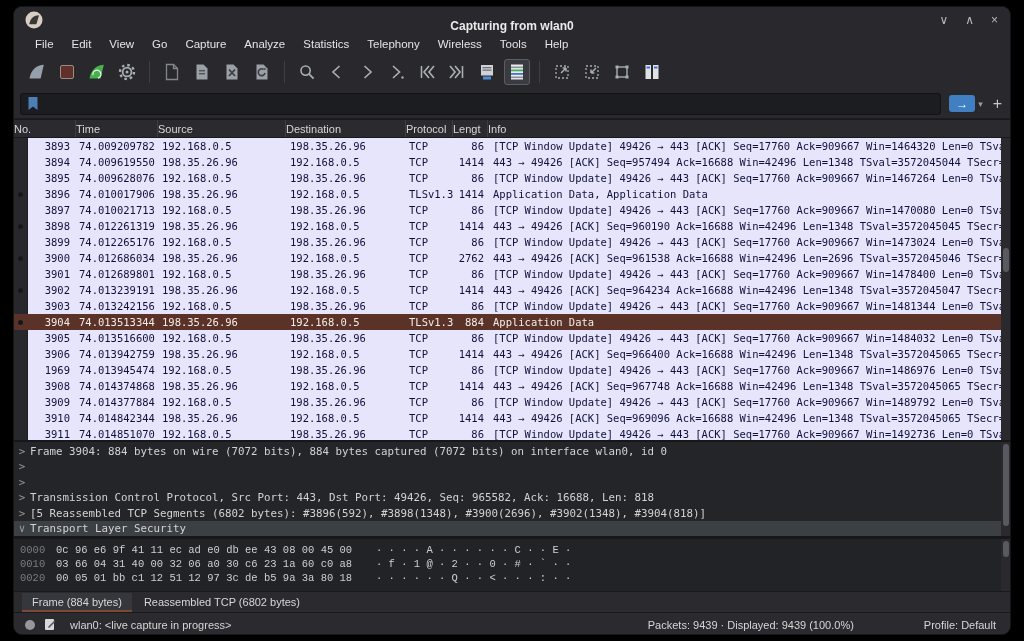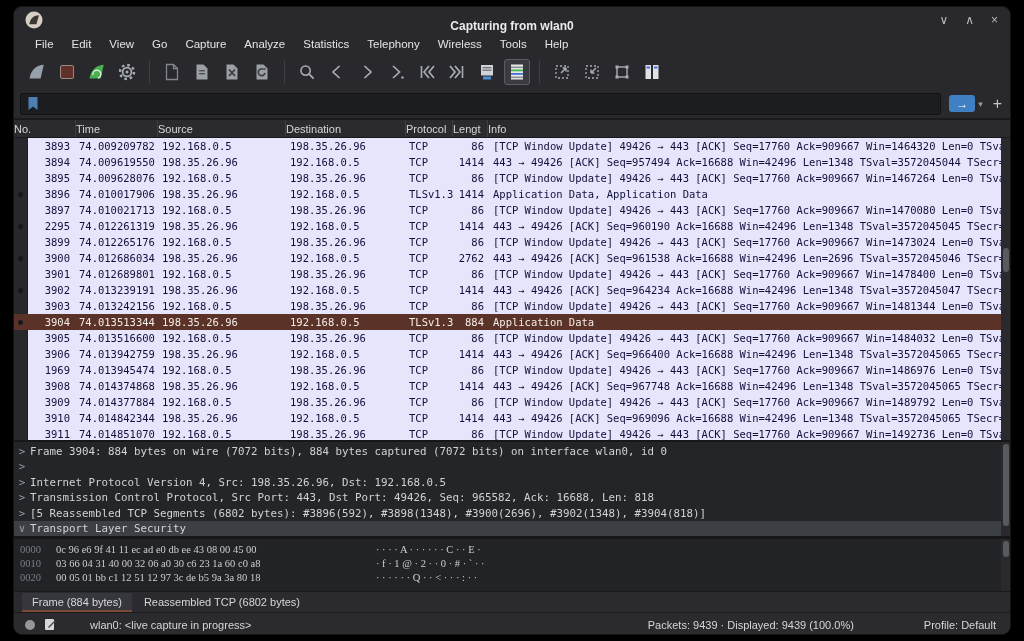--- a/index.html
+++ b/index.html
@@ -56,33 +56,33 @@
   .vthumb{position:absolute;left:1.5px;width:6px;background:#595a60;border-radius:3px;}
   .split{background:#17171a;}
   
   .details{height:94px;background:#232529;position:relative;overflow:hidden;padding-top:2px;}
   .drow{height:15.4px;line-height:15.4px;display:flex;color:#d2d2d4;
     font-family:"DejaVu Sans Mono",monospace;font-size:10.8px;white-space:nowrap;}
   .drow.selected{background:#3c4045;}
   .chev{width:16px;text-align:center;color:#9a9aa0;flex:none;}
   
   .hexpane{height:52px;background:#222327;position:relative;overflow:hidden;padding-top:4px;}
-  .hrow{height:14px;line-height:14px;display:flex;font-family:Liberation Serif, serif;font-size:10.5px;white-space:nowrap;}
+  .hrow{height:14px;line-height:14px;display:flex;font-family:Liberation Mono, monospace;font-size:10.5px;white-space:nowrap;}
   .hoff{width:36px;text-align:left;padding-left:6px;color:#7c7c82;flex:none;}
   .hbytes{width:316px;color:#cfcfd2;flex:none;padding-left:6px;}
   .hascii{color:#cfcfd2;padding-left:10px;}
   
   .bytetabs{height:21px;background:#2b2b2f;display:flex;align-items:flex-end;padding-left:8px;gap:2px;border-top:1px solid #1a1a1d;}
   .btab{font-size:11px;color:#d6d6d8;padding:3px 10px 2px;border-bottom:2px solid transparent;}
   .btab.active{background:#36373c;border-bottom:2px solid #7a4a36;}
   
   .statusbar{height:24px;background:#2b2b2f;display:flex;align-items:center;font-size:11px;color:#d6d6d8;
     padding:0 14px 0 10px;border-top:1px solid #1a1a1d;}
   .statusbar .sicons{display:flex;align-items:center;gap:8px;margin-right:14px;}
-  .st-left{flex:1;margin-left:20px;}
+  .st-left{flex:1;}
   .st-center{margin-right:70px;}
   svg{display:block;}
 </style>
 </head>
 <body>
 
 <div class="window">
 
   <div class="titlebar">
     <span class="logo">
@@ -364,21 +364,21 @@
           <div class="cell src">192.168.0.5</div>
           <div class="cell dst">198.35.26.96</div>
           <div class="cell proto">TCP</div>
           <div class="cell len">86</div>
           <div class="cell info">[TCP Window Update] 49426 → 443 [ACK] Seq=17760 Ack=909667 Win=1470080 Len=0 TSval=…</div>
         </div>
         <div class="prow">
           <div class="gutter">
             <div class="dot"></div>
           </div>
-          <div class="cell no">2295</div>
+          <div class="cell no">3898</div>
           <div class="cell time">74.012261319</div>
           <div class="cell src">198.35.26.96</div>
           <div class="cell dst">192.168.0.5</div>
           <div class="cell proto">TCP</div>
           <div class="cell len">1414</div>
           <div class="cell info">443 → 49426 [ACK] Seq=960190 Ack=16688 Win=42496 Len=1348 TSval=3572045045 TSecr=26…</div>
         </div>
         <div class="prow">
           <div class="gutter"></div>
           <div class="cell no">3899</div>
@@ -527,21 +527,20 @@
     <div id="detail-rows">
         <div class="drow">
           <span class="chev">&gt;</span>
           <span>Frame 3904: 884 bytes on wire (7072 bits), 884 bytes captured (7072 bits) on interface wlan0, id 0</span>
         </div>
         <div class="drow">
           <span class="chev">&gt;</span>
         </div>
         <div class="drow">
           <span class="chev">&gt;</span>
-          <span>Internet Protocol Version 4, Src: 198.35.26.96, Dst: 192.168.0.5</span>
         </div>
         <div class="drow">
           <span class="chev">&gt;</span>
           <span>Transmission Control Protocol, Src Port: 443, Dst Port: 49426, Seq: 965582, Ack: 16688, Len: 818</span>
         </div>
         <div class="drow">
           <span class="chev">&gt;</span>
           <span>[5 Reassembled TCP Segments (6802 bytes): #3896(592), #3898(1348), #3900(2696), #3902(1348), #3904(818)]</span>
         </div>
         <div class="drow selected">

